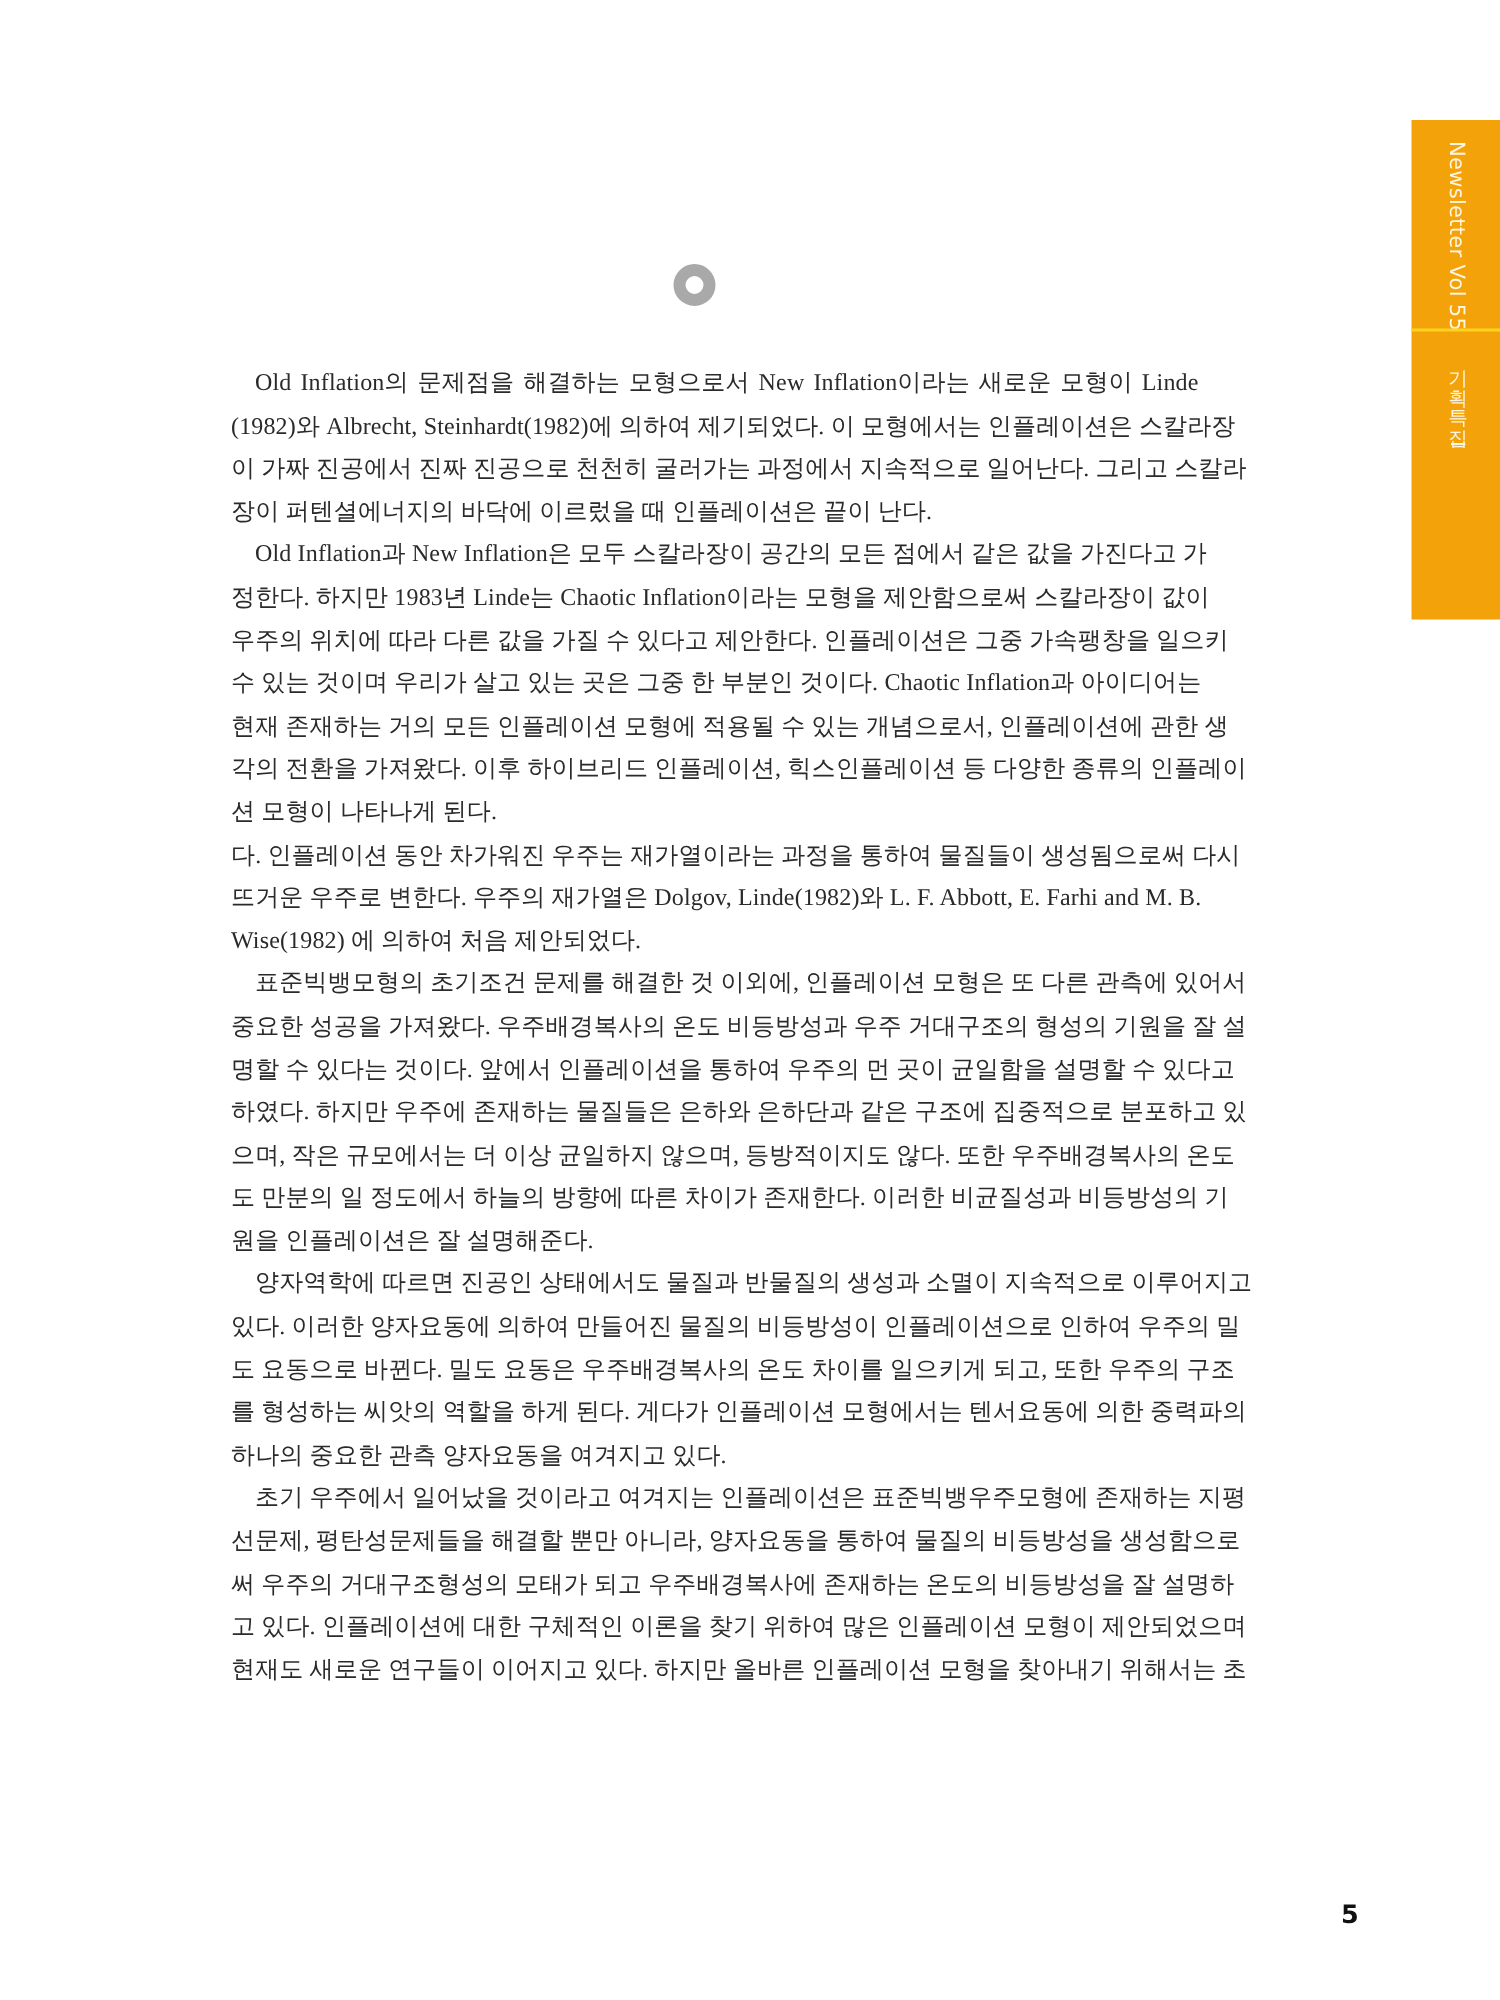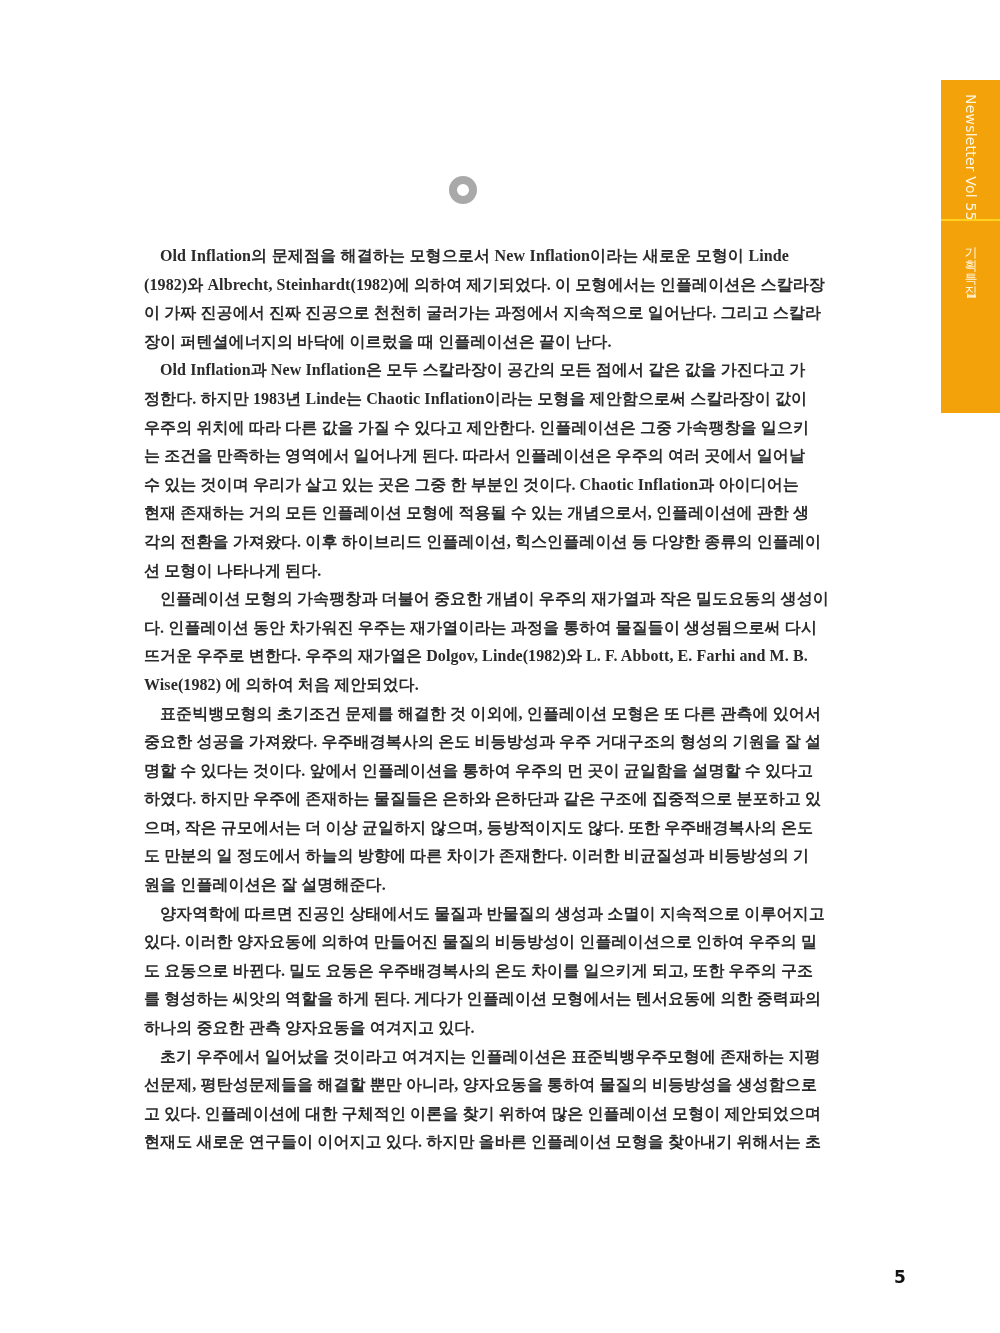--- a/index.html
+++ b/index.html
@@ -66,24 +66,23 @@
       top: 176px;
       width: 28px;
       height: 28px;
       box-sizing: border-box;
       border-radius: 50%;
       border: 8px solid #a9a9a9;
       background: #ffffff;
     }
     .article {
       position: absolute;
-      left: 144px;
+      left: 154px;
       top: 242px;
       width: 645px;
-      font-weight: bold;
     }
     .line {
       height: 28.6px;
       line-height: 28.6px;
       font-size: 16px;
       white-space: nowrap;
       text-align: justify;
       text-align-last: justify;
       letter-spacing: 0.1px;
       overflow: visible;
@@ -122,44 +121,43 @@
 <div class="article">
 
   <div class="line indent">Old Inflation의 문제점을 해결하는 모형으로서 New Inflation이라는 새로운 모형이 Linde</div>
   <div class="line">(1982)와 Albrecht, Steinhardt(1982)에 의하여 제기되었다. 이 모형에서는 인플레이션은 스칼라장</div>
   <div class="line">이 가짜 진공에서 진짜 진공으로 천천히 굴러가는 과정에서 지속적으로 일어난다. 그리고 스칼라</div>
   <div class="line last">장이 퍼텐셜에너지의 바닥에 이르렀을 때 인플레이션은 끝이 난다.</div>
 
   <div class="line indent">Old Inflation과 New Inflation은 모두 스칼라장이 공간의 모든 점에서 같은 값을 가진다고 가</div>
   <div class="line">정한다. 하지만 1983년 Linde는 Chaotic Inflation이라는 모형을 제안함으로써 스칼라장이 값이</div>
   <div class="line">우주의 위치에 따라 다른 값을 가질 수 있다고 제안한다. 인플레이션은 그중 가속팽창을 일으키</div>
-  <div class="line">는 조건을 만족하는 영역에서 일어나게 된다. 따라서 인플레이션은 우주의 여러 곳에서 일어날</div>
   <div class="line">수 있는 것이며 우리가 살고 있는 곳은 그중 한 부분인 것이다. Chaotic Inflation과 아이디어는</div>
   <div class="line">현재 존재하는 거의 모든 인플레이션 모형에 적용될 수 있는 개념으로서, 인플레이션에 관한 생</div>
   <div class="line">각의 전환을 가져왔다. 이후 하이브리드 인플레이션, 힉스인플레이션 등 다양한 종류의 인플레이</div>
   <div class="line last">션 모형이 나타나게 된다.</div>
 
-  <div class="line indent">인플레이션 모형의 가속팽창과 더불어 중요한 개념이 우주의 재가열과 작은 밀도요동의 생성이</div>
   <div class="line">다. 인플레이션 동안 차가워진 우주는 재가열이라는 과정을 통하여 물질들이 생성됨으로써 다시</div>
   <div class="line">뜨거운 우주로 변한다. 우주의 재가열은 Dolgov, Linde(1982)와 L. F. Abbott, E. Farhi and M. B.</div>
   <div class="line last">Wise(1982) 에 의하여 처음 제안되었다.</div>
 
   <div class="line indent">표준빅뱅모형의 초기조건 문제를 해결한 것 이외에, 인플레이션 모형은 또 다른 관측에 있어서</div>
   <div class="line">중요한 성공을 가져왔다. 우주배경복사의 온도 비등방성과 우주 거대구조의 형성의 기원을 잘 설</div>
   <div class="line">명할 수 있다는 것이다. 앞에서 인플레이션을 통하여 우주의 먼 곳이 균일함을 설명할 수 있다고</div>
   <div class="line">하였다. 하지만 우주에 존재하는 물질들은 은하와 은하단과 같은 구조에 집중적으로 분포하고 있</div>
   <div class="line">으며, 작은 규모에서는 더 이상 균일하지 않으며, 등방적이지도 않다. 또한 우주배경복사의 온도</div>
   <div class="line">도 만분의 일 정도에서 하늘의 방향에 따른 차이가 존재한다. 이러한 비균질성과 비등방성의 기</div>
   <div class="line last">원을 인플레이션은 잘 설명해준다.</div>
 
   <div class="line indent">양자역학에 따르면 진공인 상태에서도 물질과 반물질의 생성과 소멸이 지속적으로 이루어지고</div>
   <div class="line">있다. 이러한 양자요동에 의하여 만들어진 물질의 비등방성이 인플레이션으로 인하여 우주의 밀</div>
   <div class="line">도 요동으로 바뀐다. 밀도 요동은 우주배경복사의 온도 차이를 일으키게 되고, 또한 우주의 구조</div>
   <div class="line">를 형성하는 씨앗의 역할을 하게 된다. 게다가 인플레이션 모형에서는 텐서요동에 의한 중력파의</div>
   <div class="line last">하나의 중요한 관측 양자요동을 여겨지고 있다.</div>
 
   <div class="line indent">초기 우주에서 일어났을 것이라고 여겨지는 인플레이션은 표준빅뱅우주모형에 존재하는 지평</div>
   <div class="line">선문제, 평탄성문제들을 해결할 뿐만 아니라, 양자요동을 통하여 물질의 비등방성을 생성함으로</div>
+  <div class="line">써 우주의 거대구조형성의 모태가 되고 우주배경복사에 존재하는 온도의 비등방성을 잘 설명하</div>
   <div class="line">고 있다. 인플레이션에 대한 구체적인 이론을 찾기 위하여 많은 인플레이션 모형이 제안되었으며</div>
   <div class="line">현재도 새로운 연구들이 이어지고 있다. 하지만 올바른 인플레이션 모형을 찾아내기 위해서는 초</div>
 </div>
 
 <div class="page-number">5</div>
 
 </body></html>

